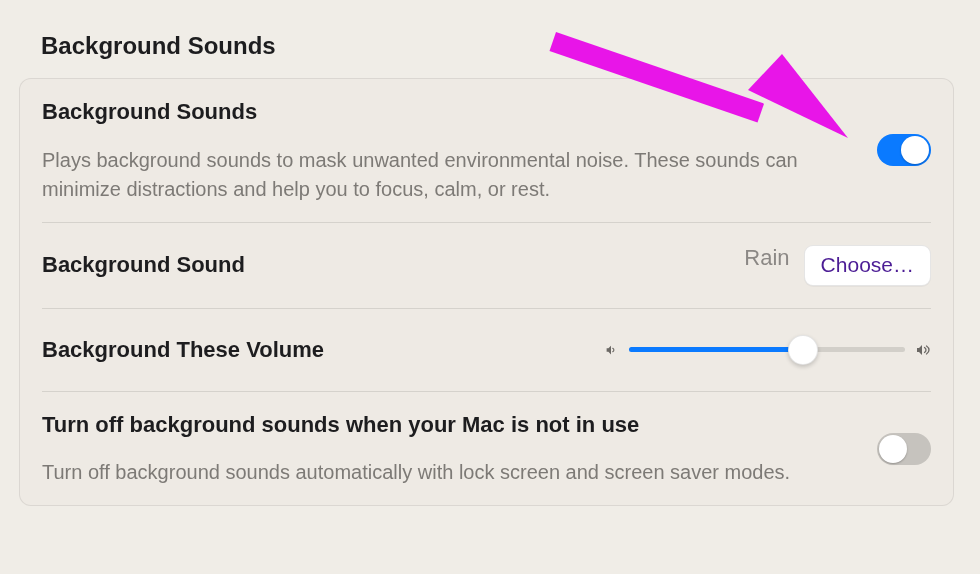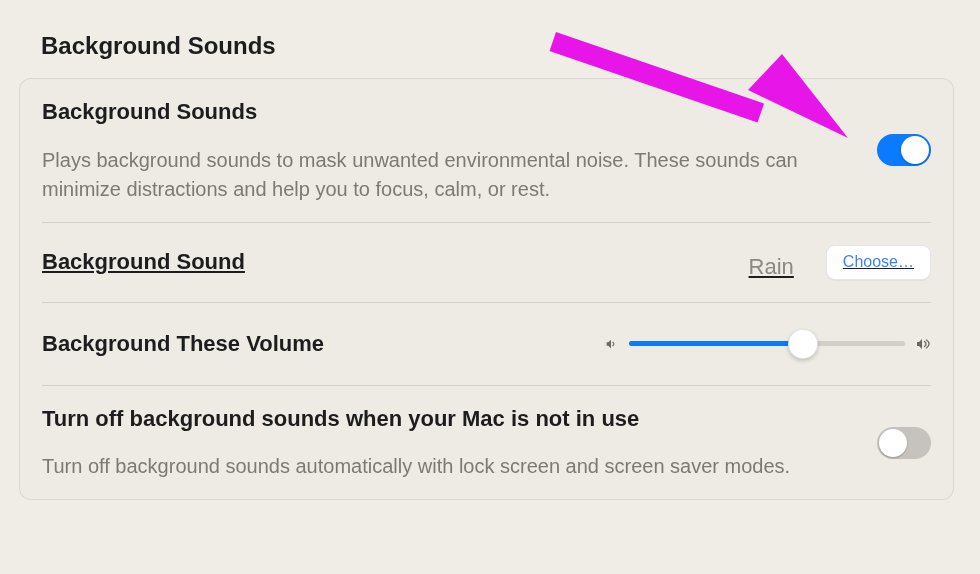--- a/index.html
+++ b/index.html
@@ -47,22 +47,22 @@
       color: #7d7a76;
       line-height: 1.45;
       margin-top: 19px;
     }
     .row-value {
       font-size: 22px;
       color: #8b8885;
     }
     .row-controls {
       display: flex;
-      align-items: flex-end;
-      gap: 32px;
+      align-items: flex-start;
+      gap: 14px;
       flex: 0 0 auto;
     }
 
     
     .toggle {
       position: relative;
       width: 54px;
       height: 32px;
       border-radius: 32px;
       background: #c6c3be;
@@ -82,22 +82,22 @@
       transition: left .12s;
     }
     .toggle.on .toggle-knob { left: 24px; }
 
     
     .choose-btn {
       background: #ffffff;
       border: 1px solid rgba(0,0,0,0.10);
       border-radius: 9px;
       padding: 7px 16px 8px;
-      font-size: 16px;
-      color: #3b82f6;
+      font-size: 21px;
+      color: #4c1d95;
       cursor: pointer;
       box-shadow: 0 1px 0 rgba(0,0,0,0.04);
     }
 
     
     .slider-wrap {
       display: flex;
       align-items: center;
       gap: 10px;
     }
@@ -163,21 +163,21 @@
     <div class="row">
       <div class="row-text">
         <div class="row-title">Background Sounds</div>
         <div class="row-desc">Plays background sounds to mask unwanted environmental noise. These sounds can minimize distractions and help you to focus, calm, or rest.</div>
       </div>
       <div class="toggle on">
         <div class="toggle-knob"></div>
       </div>
     </div>
 
-    <div class="row" style="padding:22px 0;text-decoration:underline;">
+    <div class="row" style="padding:22px 0;">
       <div class="row-text">
         <div class="row-title">Background Sound</div>
       </div>
       <div class="row-controls">
         <span class="row-value">Rain</span>
         <button class="choose-btn">Choose…</button>
       </div>
     </div>
 
     <div class="row" style="padding:26px 0;">

